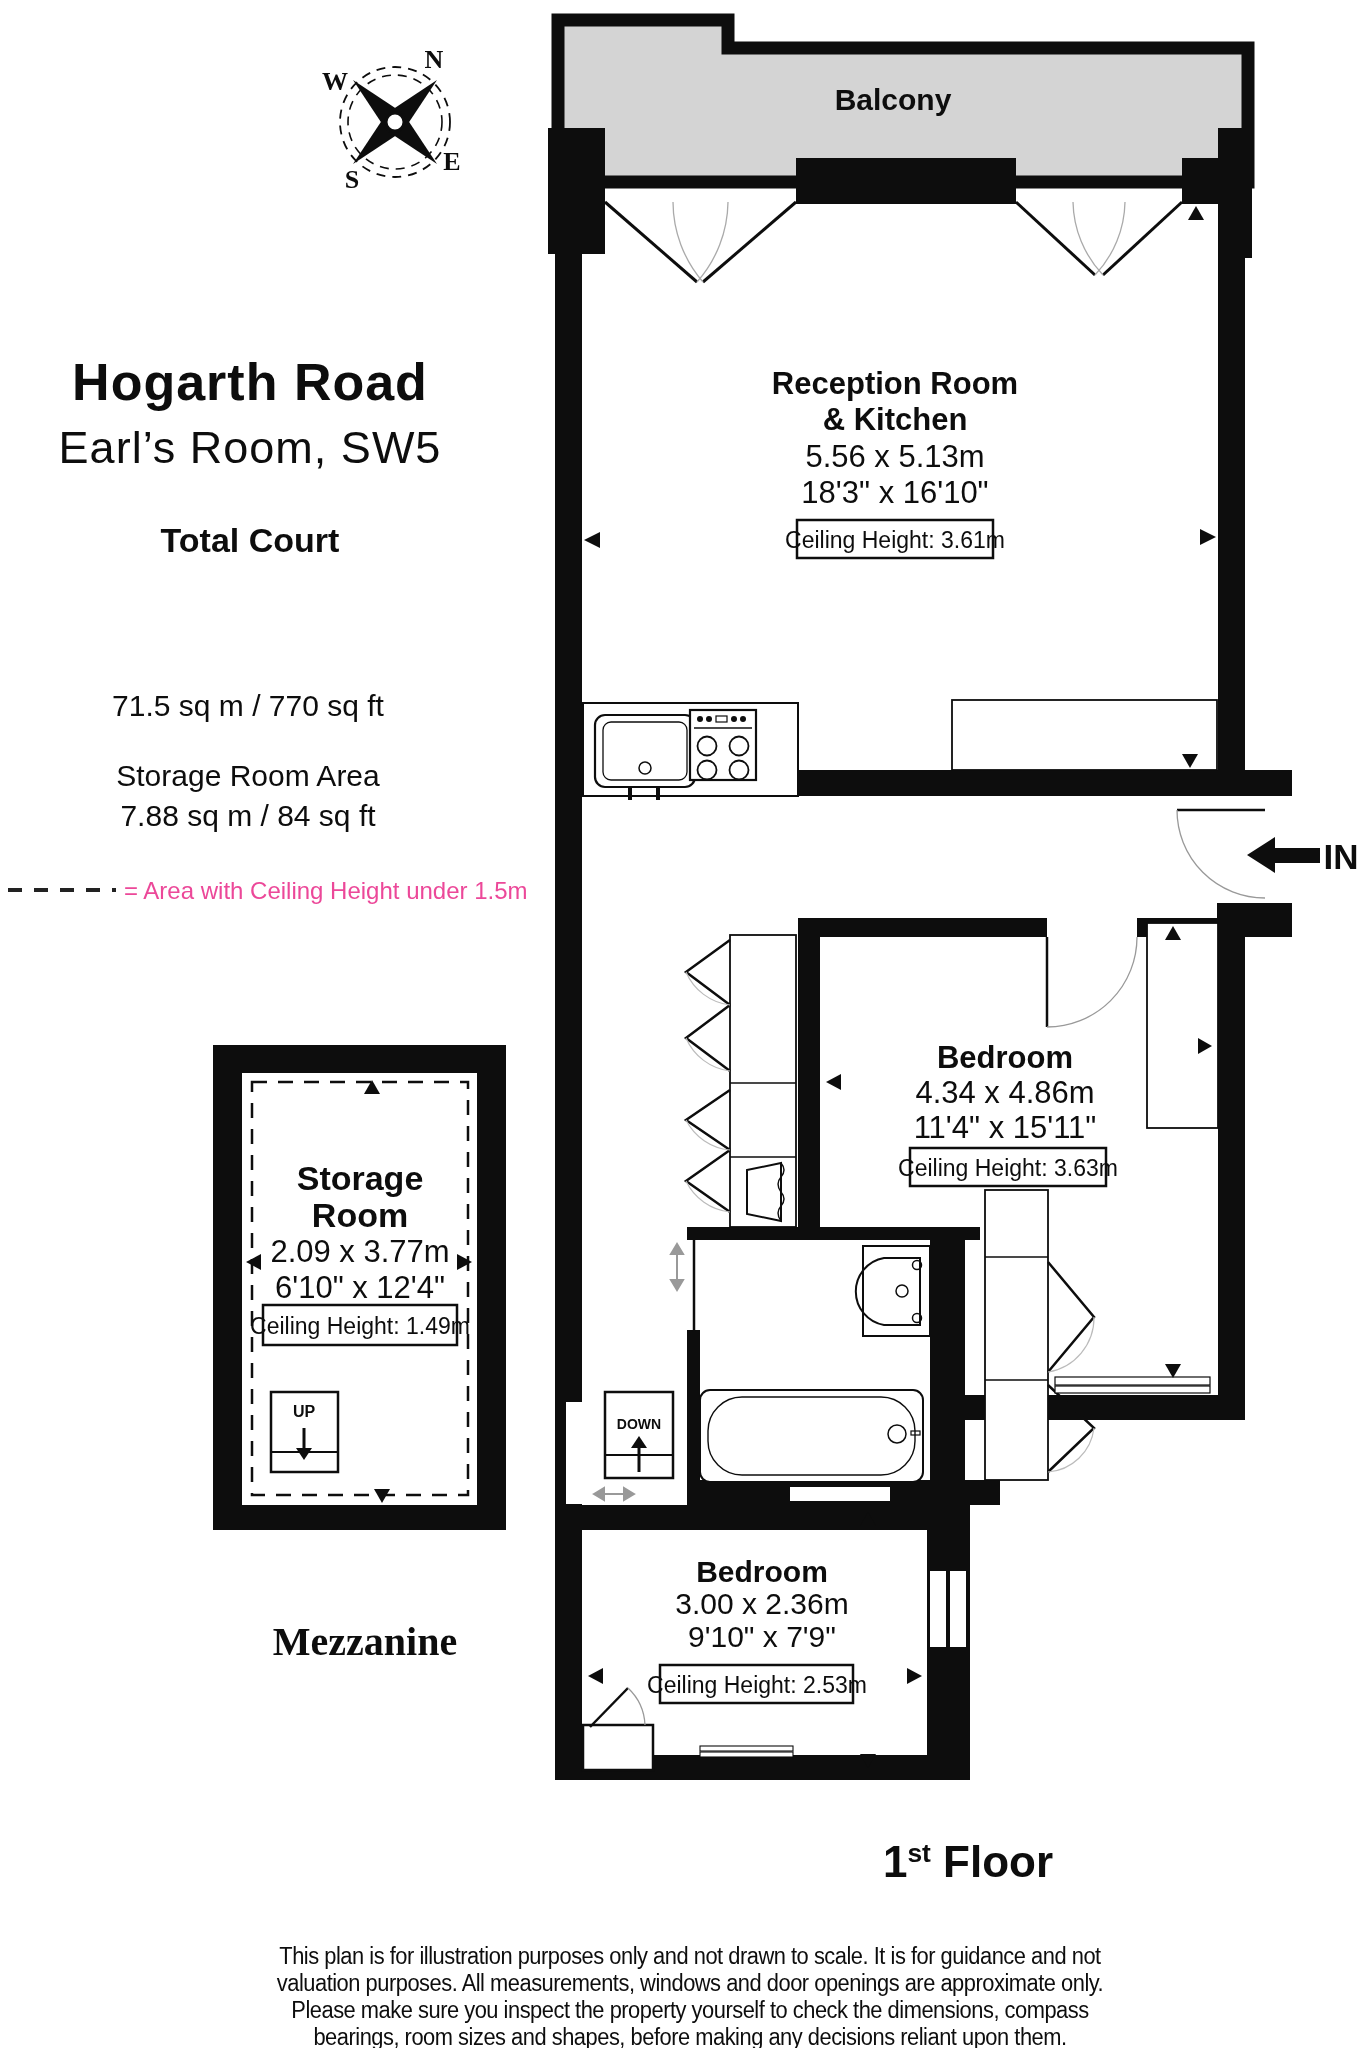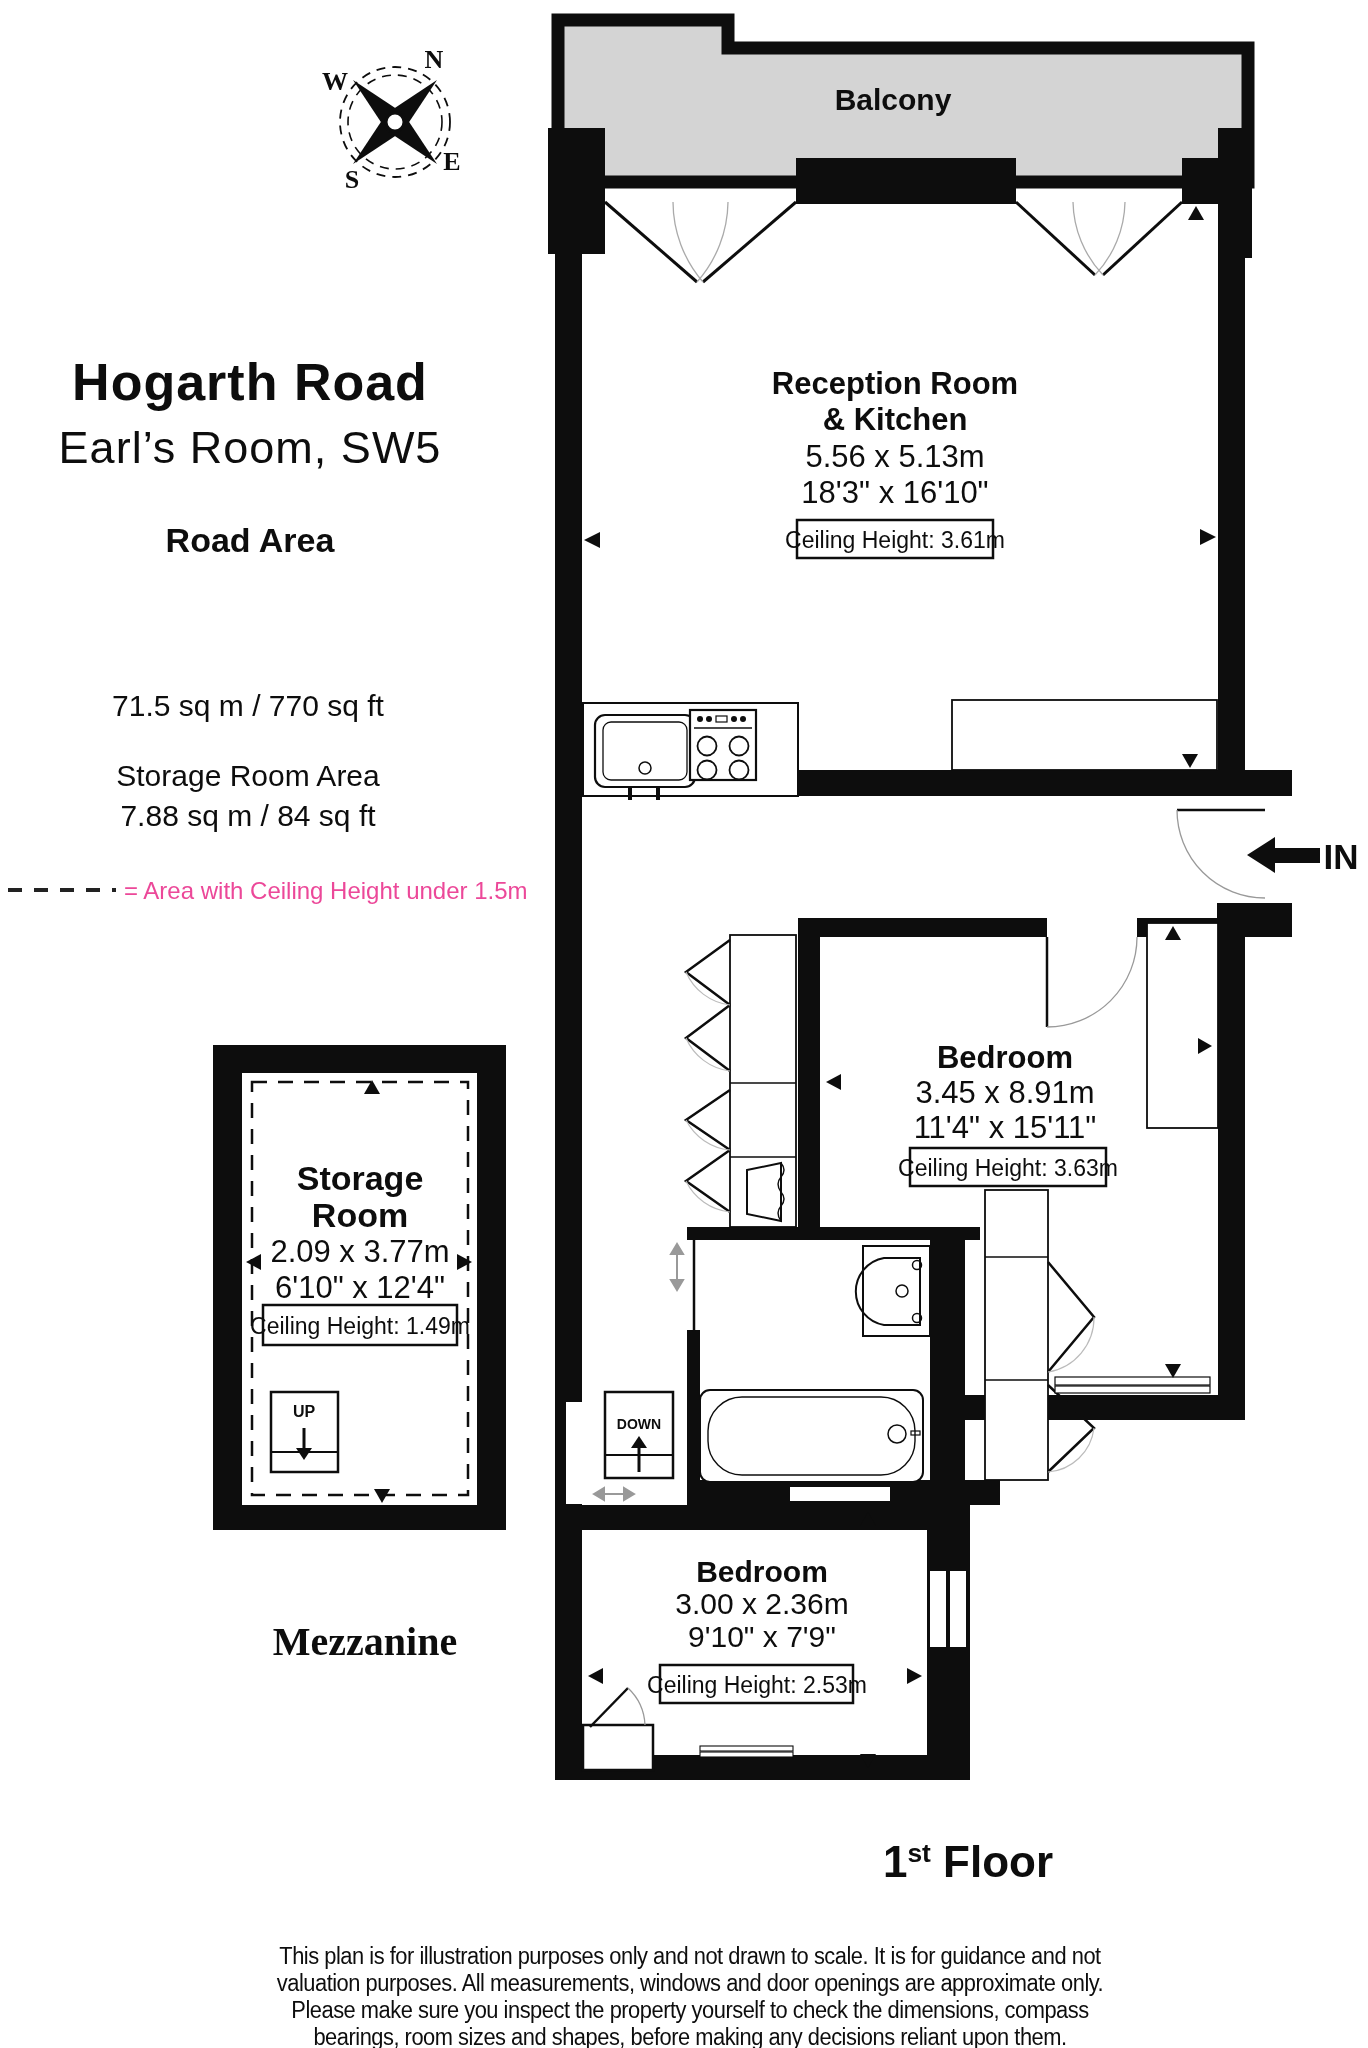--- a/index.html
+++ b/index.html
@@ -254,38 +254,38 @@
   </svg>
 
   <div class="lbl serif t26" style="left:434px; top:60px;">N</div>
   <div class="lbl serif t26" style="left:335px; top:82px;">W</div>
   <div class="lbl serif t26" style="left:352px; top:180px;">S</div>
   <div class="lbl serif t26" style="left:452px; top:162px;">E</div>
 
   <div class="lbl b t60" style="left:250px; top:382px;">Hogarth Road</div>
   <div class="lbl t46" style="left:250px; top:447px;">Earl’s Room, SW5</div>
 
-  <div class="lbl b t34" style="left:250px; top:540px;">Road Area</div>
+  <div class="lbl b t34" style="left:250px; top:540px;">Total Court</div>
   <div class="lbl t30" style="left:248px; top:706px;">71.5 sq m / 770 sq ft</div>
   <div class="lbl t30" style="left:248px; top:776px;">Storage Room Area</div>
   <div class="lbl t30" style="left:248px; top:816px;">7.88 sq m / 84 sq ft</div>
   <div class="lbl-left t24" style="left:124px; top:891px;">= Area with Ceiling Height under 1.5m</div>
 
   <div class="lbl b t30" style="left:893px; top:100px;">Balcony</div>
 
   <div class="lbl b t31" style="left:895px; top:383px;">Reception Room</div>
   <div class="lbl b t31" style="left:895px; top:419px;">&amp; Kitchen</div>
   <div class="lbl t31" style="left:895px; top:456px;">5.56 x 5.13m</div>
   <div class="lbl t31" style="left:895px; top:492px;">18'3" x 16'10"</div>
   <div class="lbl t23" style="left:895px; top:540px;">Ceiling Height: 3.61m</div>
 
   <div class="lbl b t35" style="left:1341px; top:856px;">IN</div>
 
   <div class="lbl b t31" style="left:1005px; top:1057px;">Bedroom</div>
-  <div class="lbl t31" style="left:1005px; top:1092px;">3.45 x 8.91m</div>
+  <div class="lbl t31" style="left:1005px; top:1092px;">4.34 x 4.86m</div>
   <div class="lbl t31" style="left:1005px; top:1127px;">11'4" x 15'11"</div>
   <div class="lbl t23" style="left:1008px; top:1168px;">Ceiling Height: 3.63m</div>
 
   <div class="lbl b t34" style="left:360px; top:1178px;">Storage</div>
   <div class="lbl b t34" style="left:360px; top:1215px;">Room</div>
   <div class="lbl t31" style="left:360px; top:1251px;">2.09 x 3.77m</div>
   <div class="lbl t31" style="left:360px; top:1287px;">6'10" x 12'4"</div>
   <div class="lbl t23" style="left:360px; top:1326px;">Ceiling Height: 1.49m</div>
 
   <div class="lbl b t16" style="left:304px; top:1412px;">UP</div>

